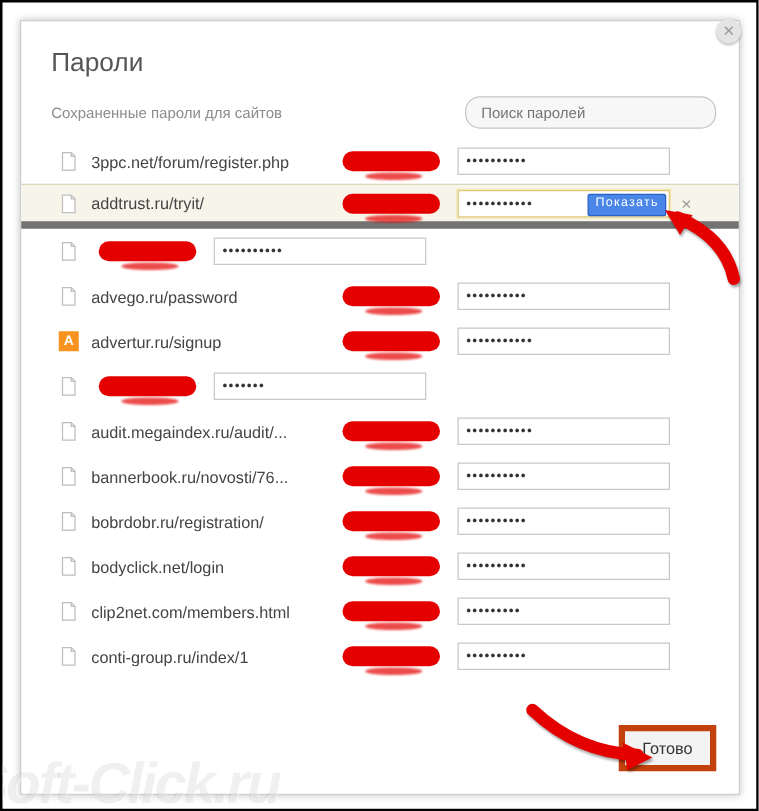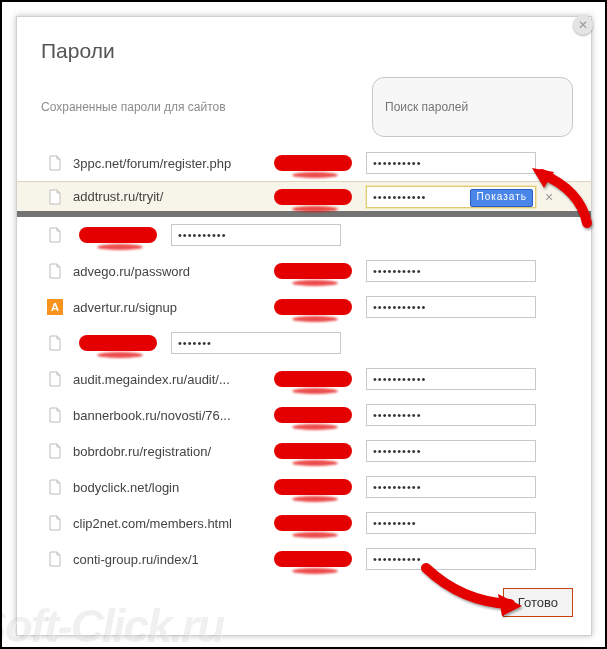--- a/index.html
+++ b/index.html
@@ -2,37 +2,37 @@
 <html><head>
 <meta charset="utf-8">
 <style>
   html,body{margin:0;padding:0;background:#fff;font-family:Arial,Helvetica,sans-serif;font-size:13px;color:#333}
   .sheet{width:607px;height:649px;position:relative;border:2px solid #000;box-sizing:border-box;overflow:hidden}
   .panel{position:absolute;left:14px;top:14px;width:576px;height:620px;background:#fff;box-shadow:0 0 6px rgba(0,0,0,.25);border:1px solid #d0d0d0;box-sizing:border-box}
   .close-bubble{position:absolute;top:-2px;right:-2px;width:20px;height:20px;border-radius:50%;background:#e4e4e4;color:#9a9a9a;font-size:12px;line-height:20px;text-align:center;box-shadow:0 1px 2px rgba(0,0,0,.3)}
   .title{font-size:21px;color:#555;padding:22px 0 14px 24px}
   .subhead{display:flex;align-items:center;padding:0 18px 8px 24px}
   .subhead .lbl{flex:1;color:#8c8c8c;font-size:12px}
-  .search{width:175px;height:24px;border:1px solid #c7c7c7;border-radius:12px;padding:17px 12px;font-size:12px;color:#888;background:#f7f7f7;outline:none}
+  .search{width:175px;height:24px;border:1px solid #c7c7c7;border-radius:12px;padding:0 12px;font-size:12px;color:#888;background:#f7f7f7;outline:none}
   .list{}
   .row{display:flex;align-items:center;height:36px;padding:0 22px 0 30px;position:relative;box-sizing:border-box}
   .row.selected{background:#f7f5ea;border-top:1px solid #d9d6bc;border-bottom:6px solid #737373}
   .ficon{width:16px;height:16px;margin-right:10px;flex:0 0 16px}
   .ficon.doc svg{display:block}
   .ficon.adv{background:#f7931e;color:#fff;font-size:11px;line-height:16px;text-align:center;font-weight:bold}
   .site{flex:0 0 195px;color:#444;font-size:13px;white-space:nowrap;overflow:hidden;text-overflow:ellipsis}
   .redact{flex:0 0 92px;position:relative;height:22px;margin-left:6px}
   .redact::before{content:"";position:absolute;left:0;top:3px;width:78px;height:16px;background:#e50000;border-radius:8px}
   .redact::after{content:"";position:absolute;left:18px;top:20px;width:46px;height:6px;background:#e50000;border-radius:50%;filter:blur(1px);opacity:.7}
   .pwbox{flex:0 0 170px;height:22px;border:1px solid #c8c8c8;box-sizing:border-box;display:flex;align-items:center;padding:0 6px;font-size:11px;letter-spacing:1px;color:#333;position:relative;background:#fff}
   .row.selected .pwbox{border:1px solid #e0c977;box-shadow:0 0 0 1px #f3e7b6}
   .show-btn{position:absolute;right:2px;top:2px;height:16px;background:#4a86e8;color:#fff;font-size:10px;padding:0 5px;border:1px solid #2c5fc1;border-radius:2px;line-height:14px}
   .row-x{width:14px;text-align:center;color:#999;font-size:14px;margin-left:6px}
   .footer{position:absolute;bottom:18px;right:18px}
-  .done-btn{background:#f3f3f3;border:1px solid #c2410c;padding:6px 14px;font-size:13px;color:#333;cursor:pointer}
+  .done-btn{background:#f3f3f3;border:5px solid #c2410c;padding:6px 14px;font-size:13px;color:#333;cursor:pointer}
   .watermark{position:absolute;left:-26px;bottom:-6px;font-size:46px;font-weight:900;letter-spacing:-2px;color:rgba(0,0,0,.06);font-style:italic;pointer-events:none;text-shadow:1px 1px 0 rgba(255,255,255,.4)}
   
   .arrow{position:absolute;pointer-events:none}
   .arrow svg{overflow:visible;filter:drop-shadow(1px 2px 1px rgba(0,0,0,.35))}
 </style>
 </head>
 <body>
 <div class="sheet">
 
   <div class="panel">

